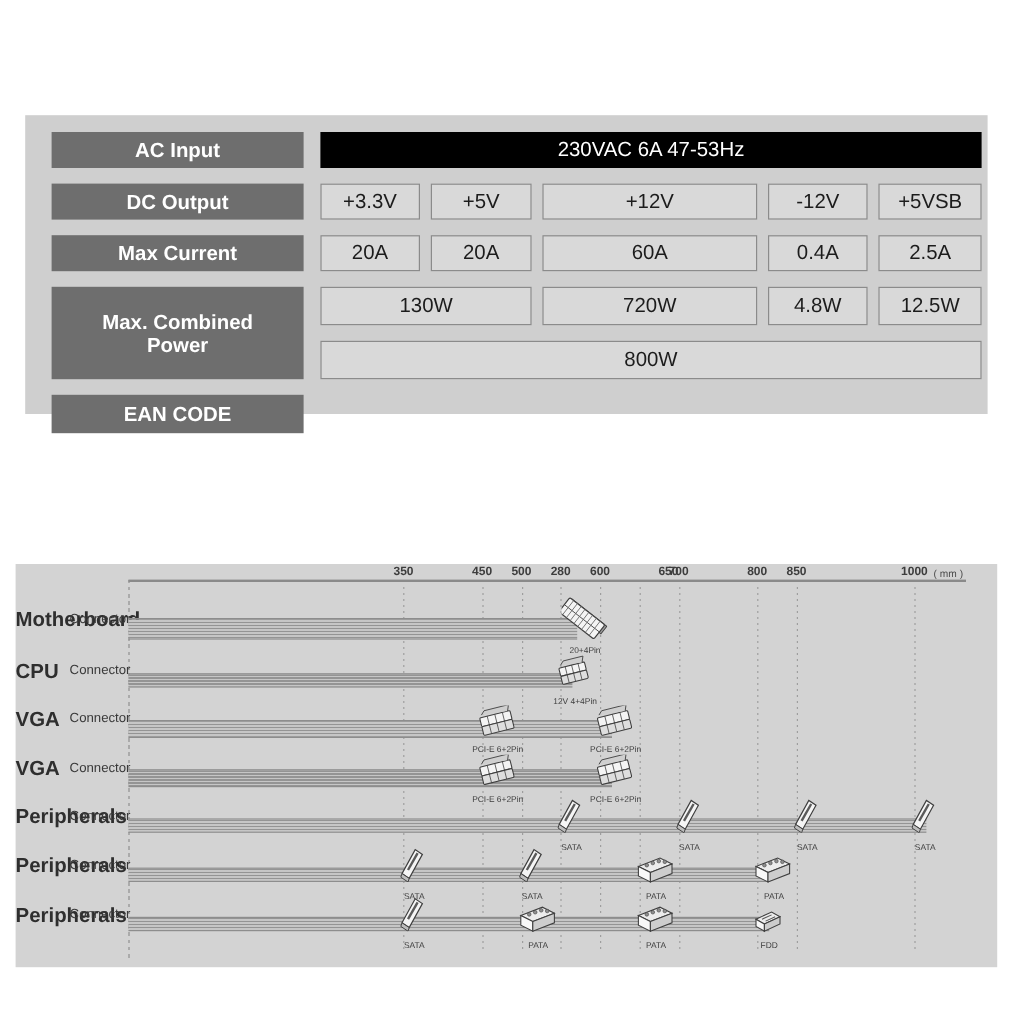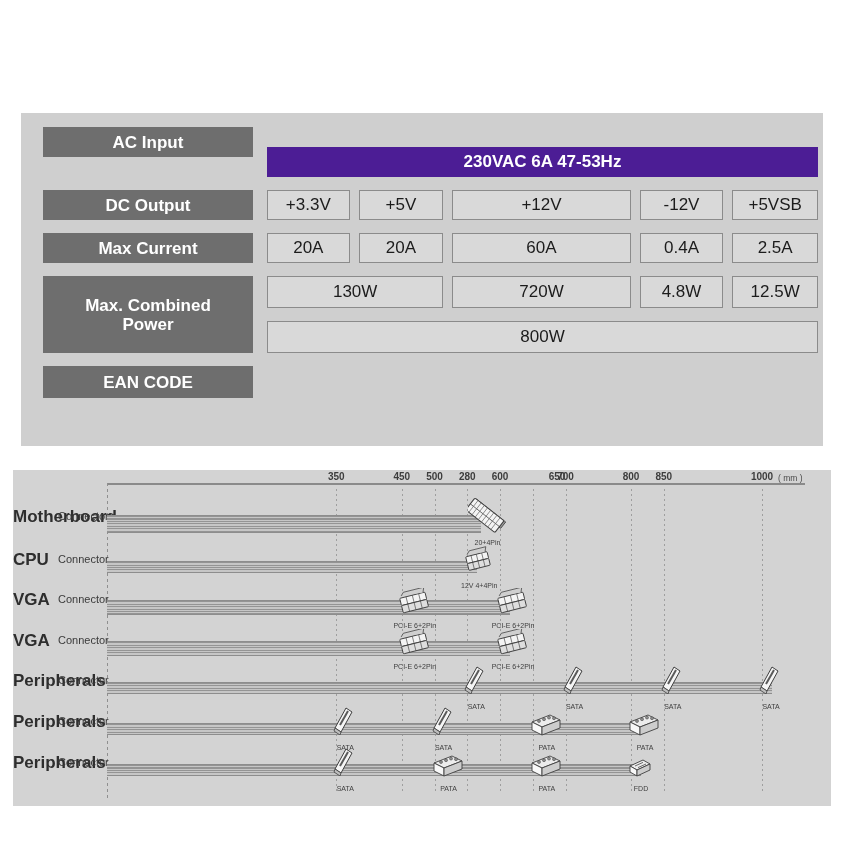--- a/index.html
+++ b/index.html
@@ -3,21 +3,21 @@
 <meta charset="utf-8">
 <style>
   html,body{margin:0;padding:0;}
   body{
     width:850px;height:850px;position:relative;background:#ffffff;
     font-family:"Liberation Sans",sans-serif;overflow:hidden;
     -webkit-font-smoothing:antialiased;
   }
   
   .spec-panel{
-    position:absolute;left:21px;top:113px;width:802px;height:333px;
+    position:absolute;left:21px;top:96px;width:802px;height:249px;
     background:#cfcfcf;box-sizing:border-box;padding:14px 5px 0 22px;
   }
   .spec-row{
     display:grid;grid-template-columns:210px 551px;column-gap:14px;
     margin-bottom:13px;
   }
   .hdr{
     background:#6e6e6e;color:#ffffff;font-weight:bold;font-size:17px;
     display:flex;align-items:center;justify-content:center;text-align:center;
     line-height:19px;
@@ -26,22 +26,22 @@
   .h32{height:32px;}
   .vals5{
     display:grid;grid-template-columns:82fr 84fr 177fr 83fr 85fr;column-gap:9px;
   }
   .cell{
     background:#d9d9d9;border:1px solid #8b8b8b;box-sizing:border-box;
     display:flex;align-items:center;justify-content:center;
     font-size:17px;color:#1c1c1c;
   }
   .darkbar{
-    background:#4c1d95;color:#ffffff;font-weight:bold;font-size:17px;
-    display:flex;align-items:center;justify-content:center;margin-top:20px;
+    background:#000000;color:#ffffff;font-weight:normal;font-size:17px;
+    display:flex;align-items:center;justify-content:center;
   }
   .span2{grid-column:1 / 3;}
   .mcp-grid{display:grid;grid-template-columns:210px 551px;column-gap:14px;margin-bottom:13px;}
   .mcp-vals{display:flex;flex-direction:column;row-gap:13px;}
   .left-align{justify-content:flex-start;padding-left:14px;white-space:pre;}
   .hdr-inner{max-width:165px;}
   
   .diagram-panel{
     position:absolute;left:13px;top:470px;width:818px;height:336px;
     background:#d3d3d3;

